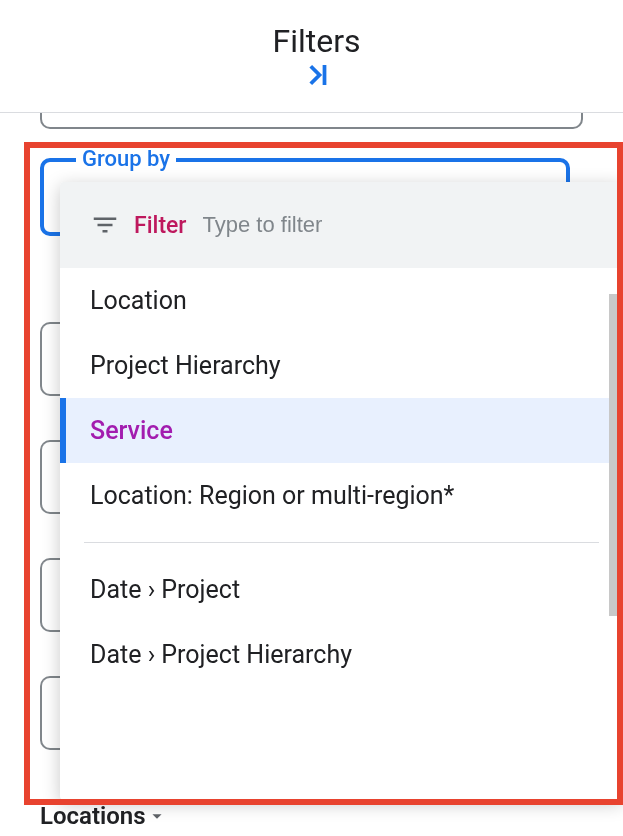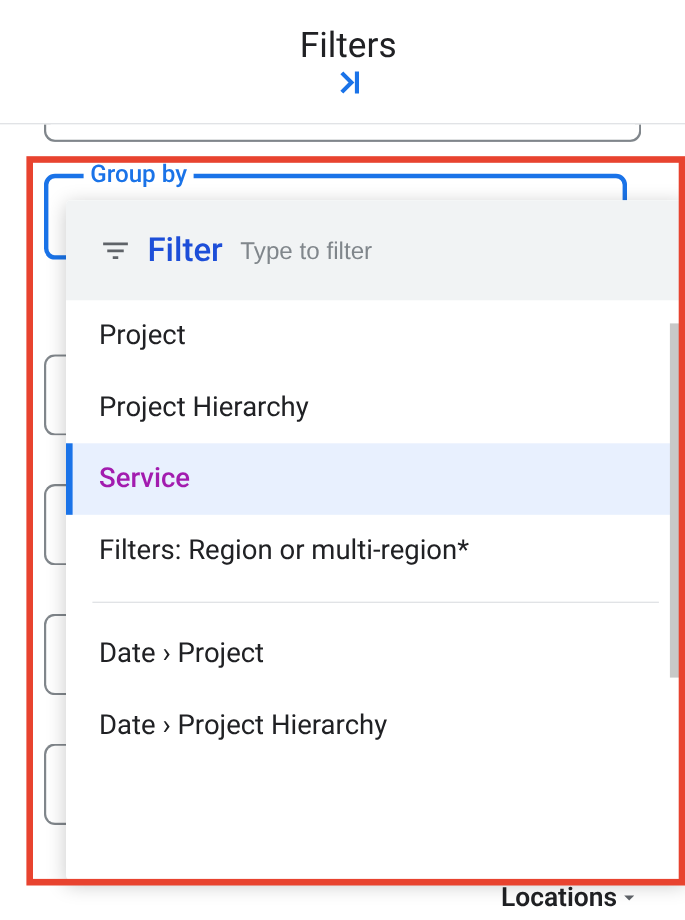--- a/index.html
+++ b/index.html
@@ -6,24 +6,24 @@
   .viewport{position:relative;width:623px;height:836px;overflow:hidden;border-right:4px solid #000;}
   .header{display:flex;align-items:center;justify-content:space-between;padding:22px 28px 22px 38px;flex-direction:column;}
   .header-title{font-size:32px;font-weight:400;color:#202124;}
   .collapse-btn{display:flex;align-items:center;color:#1a73e8;cursor:pointer;}
   .hr{height:1px;background:#dadce0;width:100%;}
   .phantom-field{margin:0 40px;height:14px;border:2px solid #80868b;border-top:none;border-radius:0 0 10px 10px;}
   .highlight-box{position:absolute;left:24px;right:0;top:142px;bottom:31px;border:6px solid #e8432f;pointer-events:none;}
   .groupby-field{position:absolute;left:40px;top:158px;width:522px;height:70px;border:4px solid #1a73e8;border-radius:10px;background:#fff;}
   .groupby-label{position:absolute;left:32px;top:-16px;background:#fff;padding:0 6px;font-size:22px;font-weight:500;color:#1a73e8;}
   .field-stub{position:absolute;left:40px;width:18px;height:70px;border:2px solid #80868b;border-right:none;border-radius:10px 0 0 10px;background:#fff;}
-  .locations-row{position:absolute;left:40px;right:40px;bottom:6px;display:flex;align-items:center;justify-content:flex-end;font-size:24px;font-weight:600;color:#202124;margin-top:20px;}
+  .locations-row{position:absolute;left:40px;right:40px;bottom:6px;display:flex;align-items:center;justify-content:flex-start;font-size:24px;font-weight:600;color:#202124;margin-top:20px;}
   .dropdown{position:absolute;left:60px;right:0;top:182px;bottom:36px;background:#fff;box-shadow:0 4px 18px rgba(0,0,0,.22);border-radius:4px;overflow:hidden;}
   .dd-search{display:flex;align-items:center;gap:14px;background:#f1f3f4;padding:28px 30px;}
-  .dd-search-label{font-size:30px;font-weight:500;color:#1d4ed8;}
+  .dd-search-label{font-size:23px;font-weight:500;color:#be185d;}
   .dd-search-input{border:none;background:transparent;outline:none;font-size:22px;color:#5f6368;flex:1;}
   .dd-search-input::placeholder{color:#80868b;}
   .dd-list{height:calc(100% - 94px);overflow:auto;}
   .dd-item{font-size:25px;padding:18px 30px;cursor:pointer;color:#202124;}
   .dd-item.selected{background:#e8f0fe;color:#a21caf;font-weight:500;border-left:6px solid #1a73e8;padding-left:24px;}
   .dd-divider{height:0;border-top:1px solid #dadce0;margin:14px 24px;}
   .scrollbar-thumb{position:absolute;right:0;top:112px;width:14px;height:322px;background:#c8c8c8;}
   svg{display:block;}
 </style>
 </head>
@@ -60,24 +60,24 @@
 
   <div class="dropdown">
     <div class="dd-search">
       <svg width="30" height="30" viewBox="0 0 24 24">
           <path fill="#5f6368" d="M3 6h18v2H3V6zm3 5h12v2H6v-2zm4 5h4v2h-4v-2z"></path>
         </svg>
       <span class="dd-search-label">Filter</span>
       <input class="dd-search-input" placeholder="Type to filter" style="">
     </div>
     <div class="dd-list">
-      <div class="dd-item">Project</div>
+      <div class="dd-item">Location</div>
       <div class="dd-item">Project Hierarchy</div>
       <div class="dd-item selected">Service</div>
-      <div class="dd-item">Filters: Region or multi-region*</div>
+      <div class="dd-item">Location: Region or multi-region*</div>
       <div class="dd-divider"></div>
       <div class="dd-item">Date › Project</div>
       <div class="dd-item">Date › Project Hierarchy</div>
     </div>
     <div class="scrollbar-thumb"></div>
   </div>
 
   <div class="highlight-box"></div>
 </div>
 

